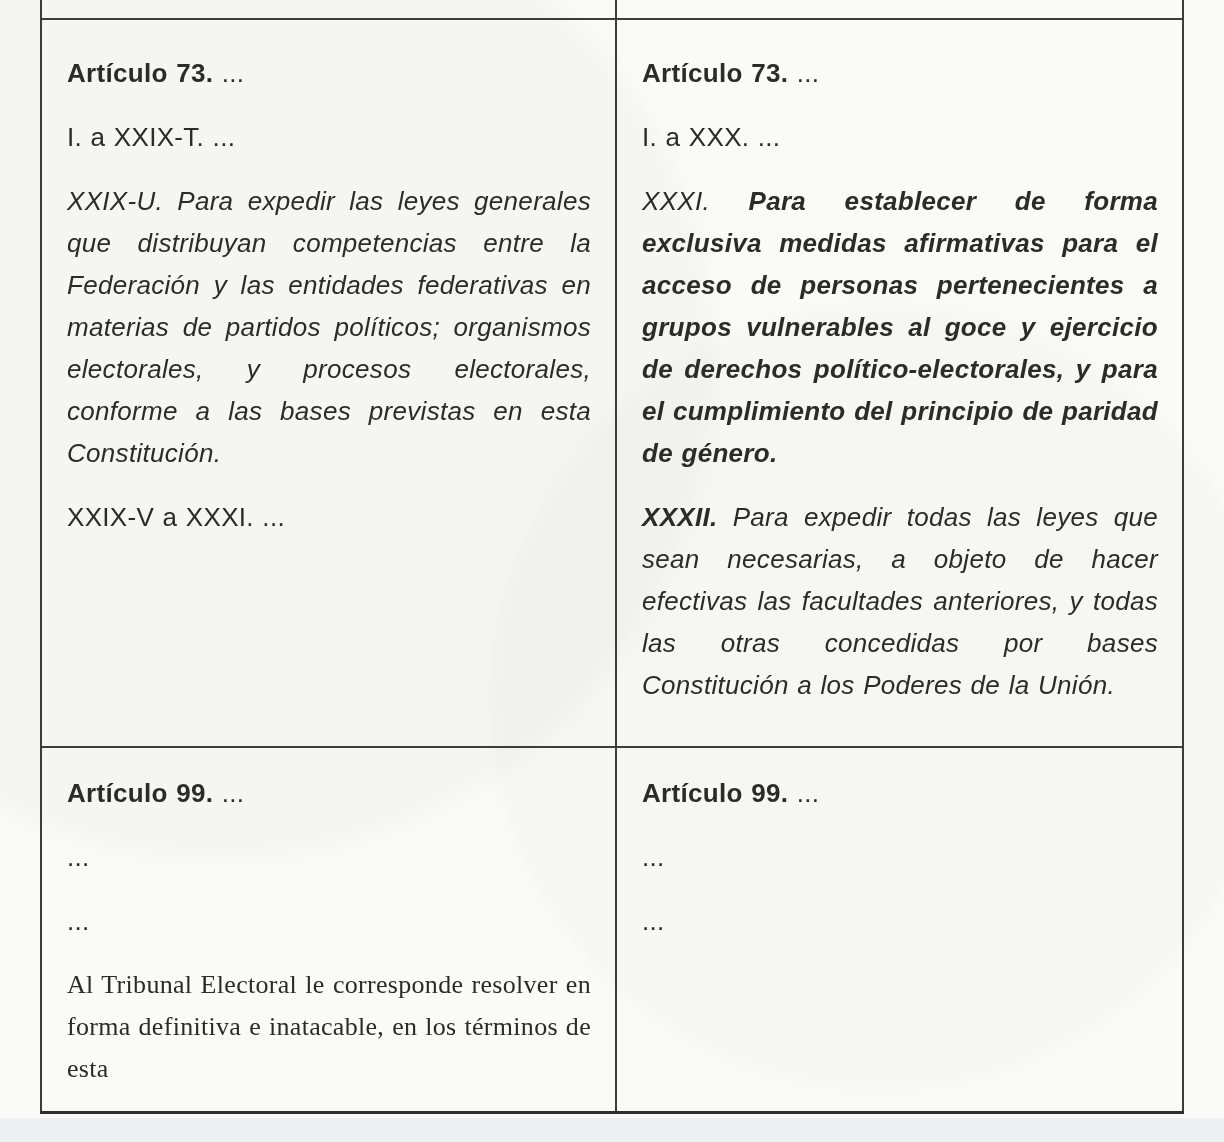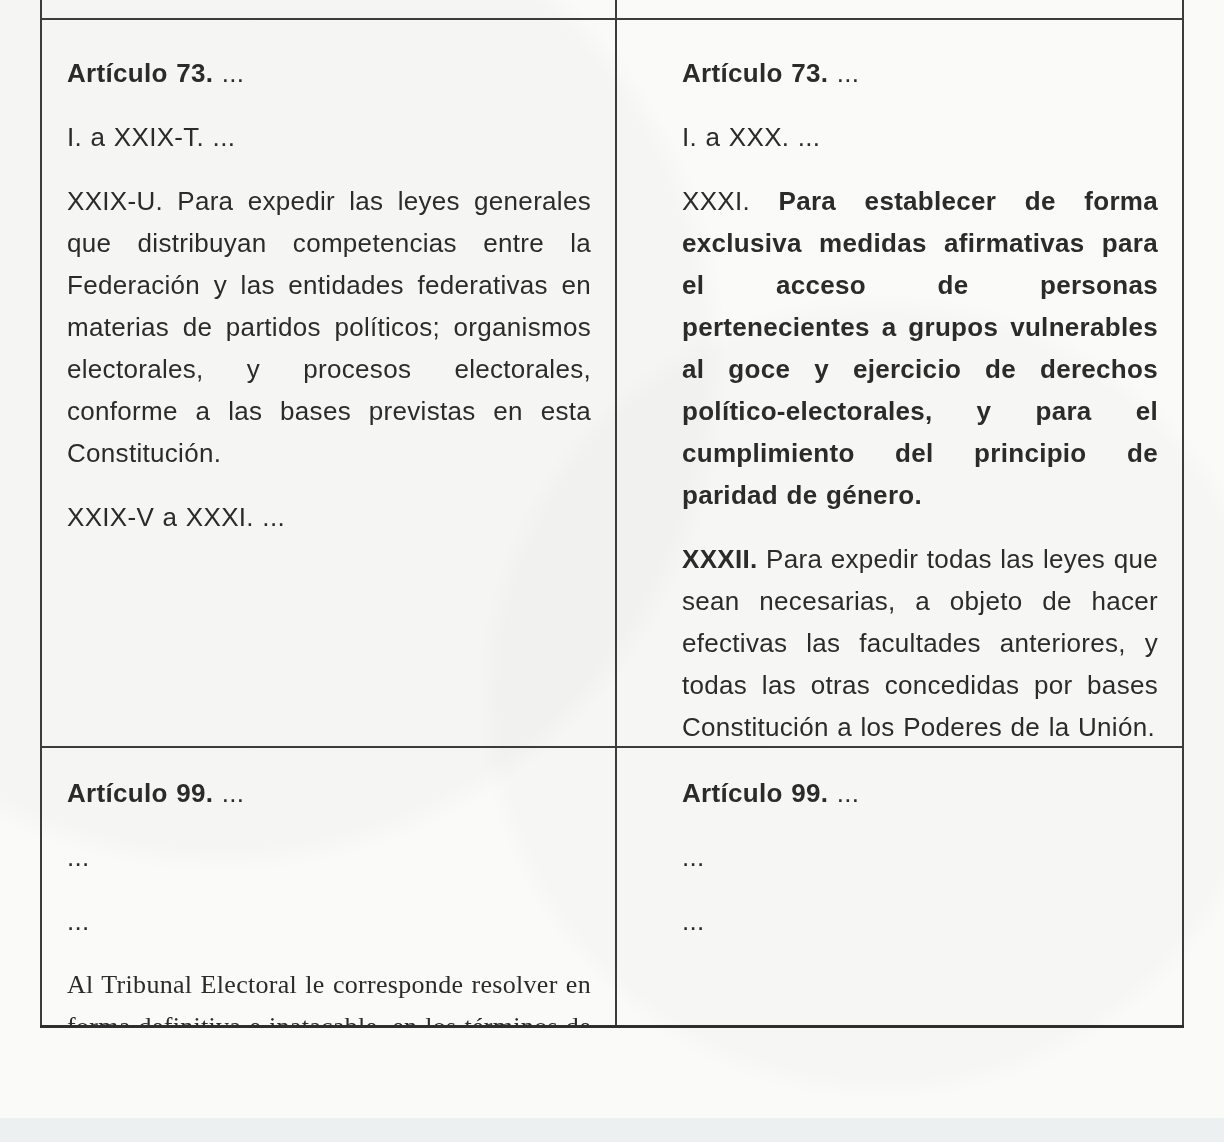--- a/index.html
+++ b/index.html
@@ -24,44 +24,43 @@
     left: 40px;
     top: 0;
     width: 1144px;
     border-bottom: 3px solid var(--rule, #2e2e2e);
   }
   .t-row {
     display: flex;
     overflow: hidden;
     border-left: 2px solid var(--line, #3c3c3c);
     border-right: 2px solid var(--line, #3c3c3c);
-    gap: 40px;
   }
   .t-row + .t-row { border-top: 2px solid var(--line, #3c3c3c); }
   .row-partial-top { height: 18px; }
   .row-articulo-73 { height: 728px; }
-  .row-articulo-99 { height: 279px; }
+  .row-articulo-99 { height: 365px; }
   .t-cell {
     overflow: hidden;
     padding: 32px 24px 0 25px;
   }
   .cell-left {
     width: 575px;
     border-right: 2px solid var(--line, #3c3c3c);
   }
   .cell-right { flex: 1; }
   .row-articulo-99 .t-cell { padding-top: 24px; }
   .t-cell p {
     font-size: 26px;
     line-height: 42px;
     letter-spacing: 0.3px;
     margin-bottom: 22px;
     word-spacing: 1px;
   }
-  .t-cell p.just { text-align: justify; text-align-last: left; }
+  .t-cell p.just { text-align: justify; text-align-last: left; font-style: italic; }
   .t-cell p.just-last { text-align: justify; text-align-last: justify; font-family: Liberation Serif, serif; }
   .t-cell b { font-weight: bold; }
   .bottom-band {
     position: absolute;
     left: 0;
     top: 1118px;
     width: 1224px;
     height: 24px;
     background: var(--band, #edf0f1);
   }

